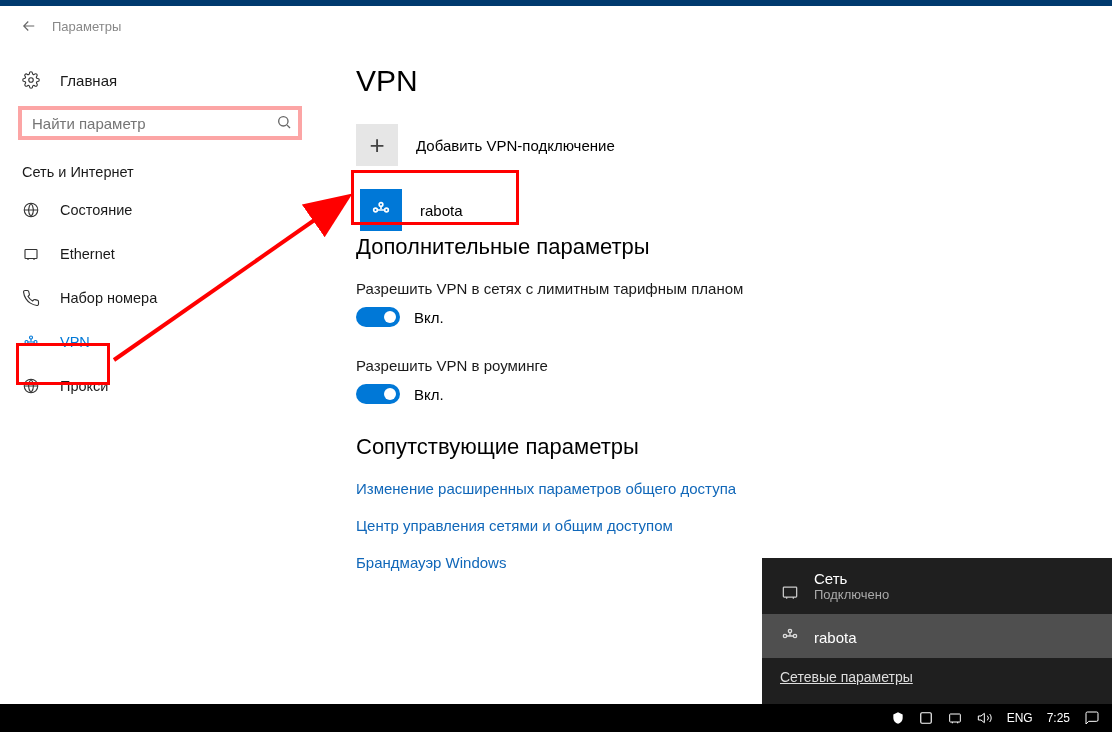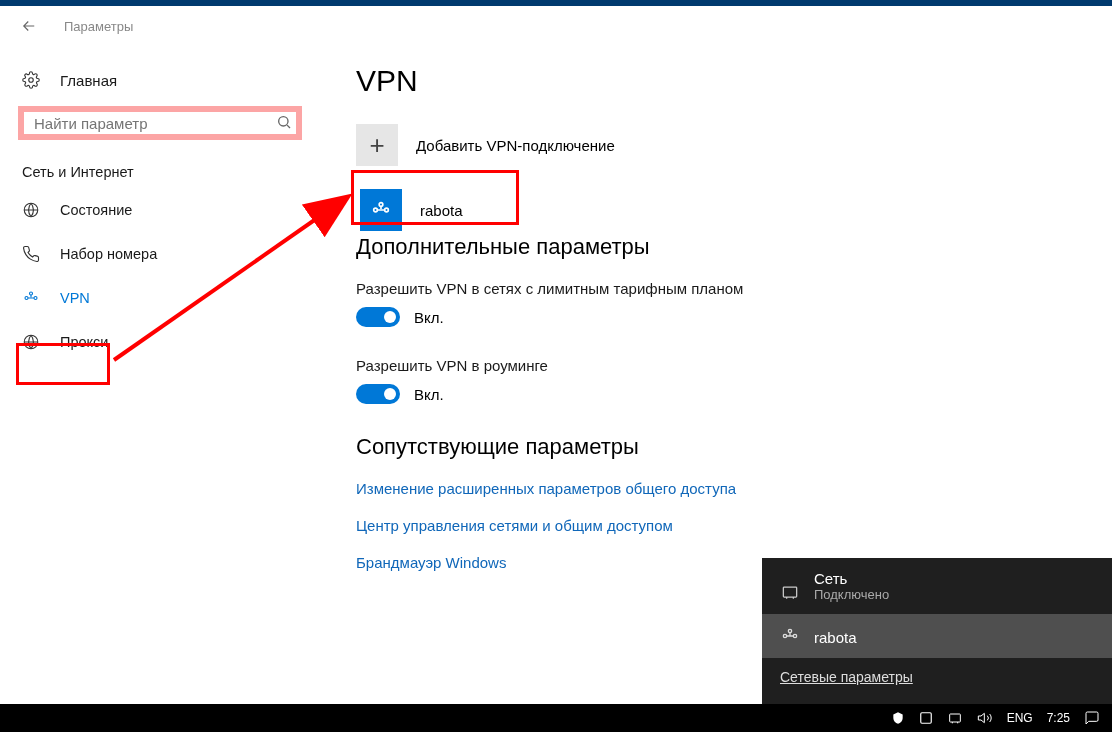--- a/index.html
+++ b/index.html
@@ -2,30 +2,30 @@
 <html><head>
 <meta charset="utf-8">
 <style>
 * { margin: 0; padding: 0; box-sizing: border-box; font-family: "Segoe UI", Tahoma, sans-serif; }
 body { width: 1112px; height: 732px; background: #fff; overflow: hidden; position: relative; }
 
 .topbar { height: 6px; background: #003a6e; }
 
 .header { display: flex; align-items: center; height: 40px; padding-left: 12px; }
 .back-btn { width: 34px; height: 34px; display: flex; align-items: center; justify-content: center; color: #666; cursor: pointer; }
-.header-title { margin-left: 18px; color: #888; font-size: 13px; font-weight: 300; }
+.header-title { margin-left: 6px; color: #888; font-size: 13px; font-weight: 300; }
 
 .body { display: flex; height: calc(100% - 46px - 28px); }
 .sidebar { width: 320px; padding: 14px 0 0 0; }
 .home-row { display: flex; align-items: center; height: 40px; padding-left: 22px; cursor: pointer; }
 .icon-slot { width: 26px; display: flex; align-items: center; color: #333; }
 .row-label { margin-left: 12px; font-size: 15px; color: #1a1a1a; }
 
 .search-wrap { margin: 6px 18px 18px 18px; position: relative; }
-.search-input { width: 100%; height: 34px; border: 6px solid #fca5a5; padding: 0 38px 0 10px; font-size: 15px; outline: none; }
+.search-input { width: 100%; height: 34px; border: 4px solid #fca5a5; padding: 0 38px 0 10px; font-size: 15px; outline: none; }
 .search-icon { position: absolute; right: 10px; top: 8px; color: #666; }
 
 .section-title { padding: 6px 0 8px 22px; font-size: 14.5px; color: #1a1a1a; }
 
 .nav-item { display: flex; align-items: center; height: 44px; padding-left: 22px; cursor: pointer; }
 .nav-item .row-label { font-size: 14.5px; }
 .nav-item.active .row-label { color: #0078d7; }
 .nav-item.active .icon-slot { color: #0078d7; }
 
 .main { flex: 1; padding: 18px 0 0 36px; }
@@ -110,20 +110,29 @@
     <div class="section-title">Сеть и Интернет</div>
 
     <div class="nav-item">
       <span class="icon-slot">
         <svg width="18" height="18" viewBox="0 0 24 24" fill="none" stroke="currentColor" stroke-width="1.5">
             <circle cx="12" cy="12" r="9"></circle>
             <path d="M3 12h18M12 3a14 14 0 0 1 0 18M12 3a14 14 0 0 0 0 18"></path>
           </svg>
       </span>
       <span class="row-label">Состояние</span>
+    </div>
+    <div class="nav-item">
+      <span class="icon-slot">
+        <svg width="18" height="18" viewBox="0 0 24 24" fill="none" stroke="currentColor" stroke-width="1.5">
+            <rect x="4" y="6" width="16" height="12" rx="1"></rect>
+            <path d="M8 18v2m8-2v2"></path>
+          </svg>
+      </span>
+      <span class="row-label">Ethernet</span>
     </div>
     <div class="nav-item">
       <span class="icon-slot">
         <svg width="18" height="18" viewBox="0 0 24 24" fill="none" stroke="currentColor" stroke-width="1.5">
             <path d="M22 16.92v3a2 2 0 0 1-2.18 2 19.79 19.79 0 0 1-8.63-3.07 19.5 19.5 0 0 1-6-6A19.79 19.79 0 0 1 2.09 4.18 2 2 0 0 1 4.06 2h3a2 2 0 0 1 2 1.72c.13.96.36 1.9.7 2.81a2 2 0 0 1-.45 2.11L8.09 9.91a16 16 0 0 0 6 6l1.27-1.27a2 2 0 0 1 2.11-.45c.91.34 1.85.57 2.81.7A2 2 0 0 1 22 16.92z"></path>
           </svg>
       </span>
       <span class="row-label">Набор номера</span>
     </div>
     <div class="nav-item active">

